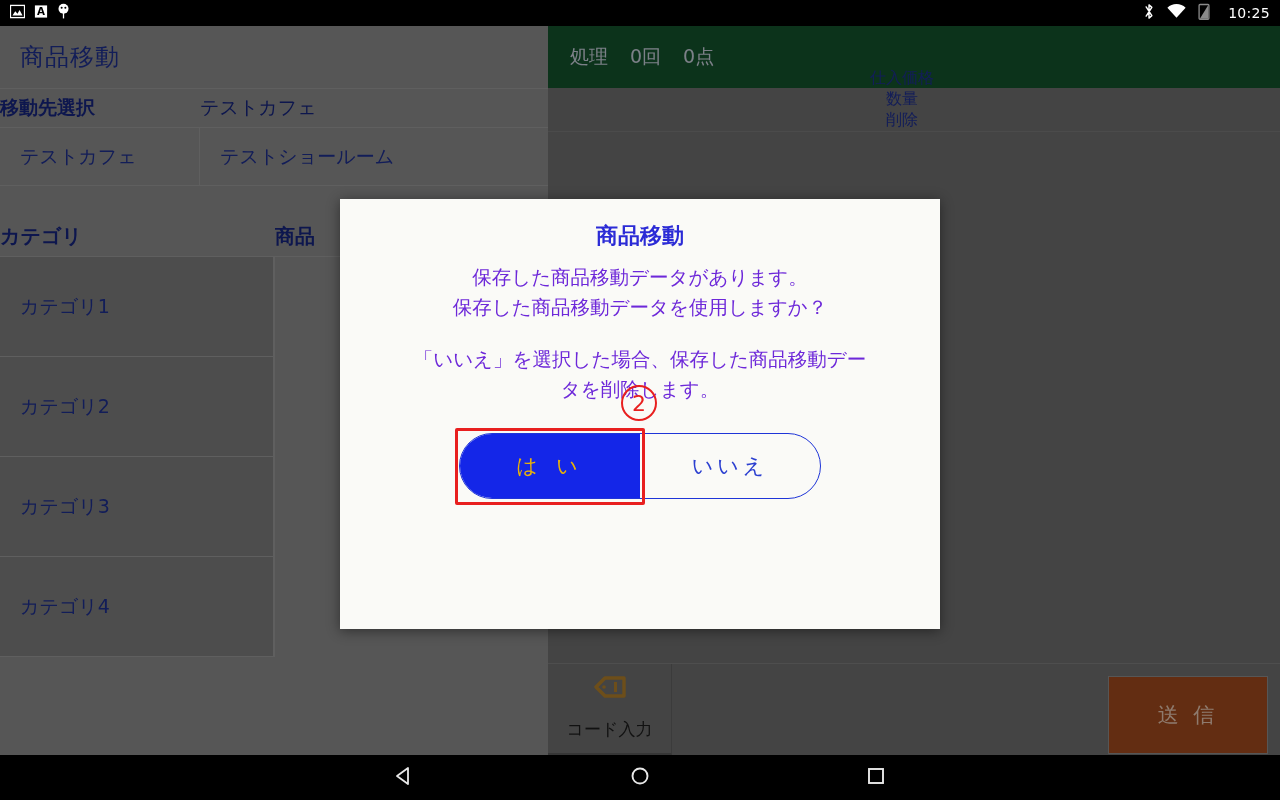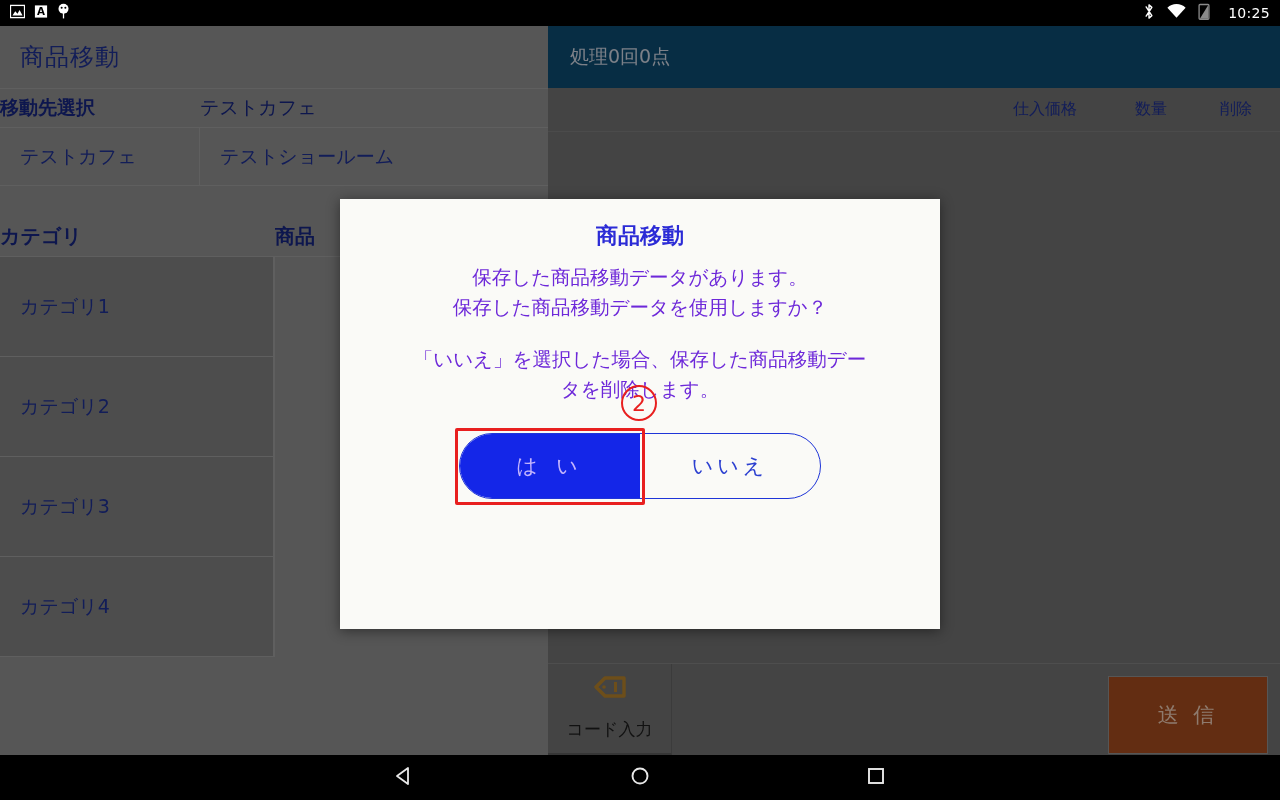--- a/index.html
+++ b/index.html
@@ -77,28 +77,29 @@
     border-right:1px solid #9a9a9a;
     background:#7d7d7d;
   }
 
   
   .right-pane{
     position:absolute; left:548px; top:0; width:732px; height:729px;
     background:#6e6e6e;
   }
   .proc-bar{
-    height:62px; background:#0c4a6e; display:flex; align-items:center;
-    padding-left:22px; 
+    height:62px; background:#14532d; display:flex; align-items:center;
+    padding-left:22px; gap:22px;
   }
   .proc-bar span{ color:#c9cfdb; font-size:19px; }
   .tbl-header{
     height:44px; display:flex; align-items:center; justify-content:flex-end;
-    padding-right:5px; gap:0; border-bottom:1px solid #7a7a7a;
+    padding-right:24px; gap:0; border-bottom:1px solid #7a7a7a;
     background:#6e6e6e;
+    flex-direction:column;
   }
   .th{ color:#1e2f8f; font-size:16px; text-align:center; }
   .th.price{ width:120px; }
   .th.qty{ width:92px; }
   .th.del{ width:78px; }
   .tbl-body{ height:var(--tb,447px); background:#6e6e6e; }
 
   .bottom-bar{
     position:absolute; left:0; bottom:0; width:732px; height:92px;
     background:#6e6e6e; border-top:1px solid #7e7e7e;
@@ -137,21 +138,21 @@
   .btn-wrap{
     position:relative; margin-top:28px;
     width:362px; height:66px;
   }
   .seg{
     position:absolute; left:0; top:0; width:362px; height:66px;
     border:1.5px solid #1f35d8; border-radius:33px; overflow:hidden;
     display:flex; background:#fafaf7;
   }
   .seg .yes{
-    width:181px; background:#1426e8; color:#c4b5fd;
+    width:181px; background:#1426e8; color:#eab308;
     display:flex; align-items:center; justify-content:center;
     font-size:21px; letter-spacing:6px;
   }
   .seg .no{
     width:181px; background:transparent; color:#2b3fd0;
     display:flex; align-items:center; justify-content:center;
     font-size:21px; letter-spacing:4px;
   }
   
   .annot-rect{

